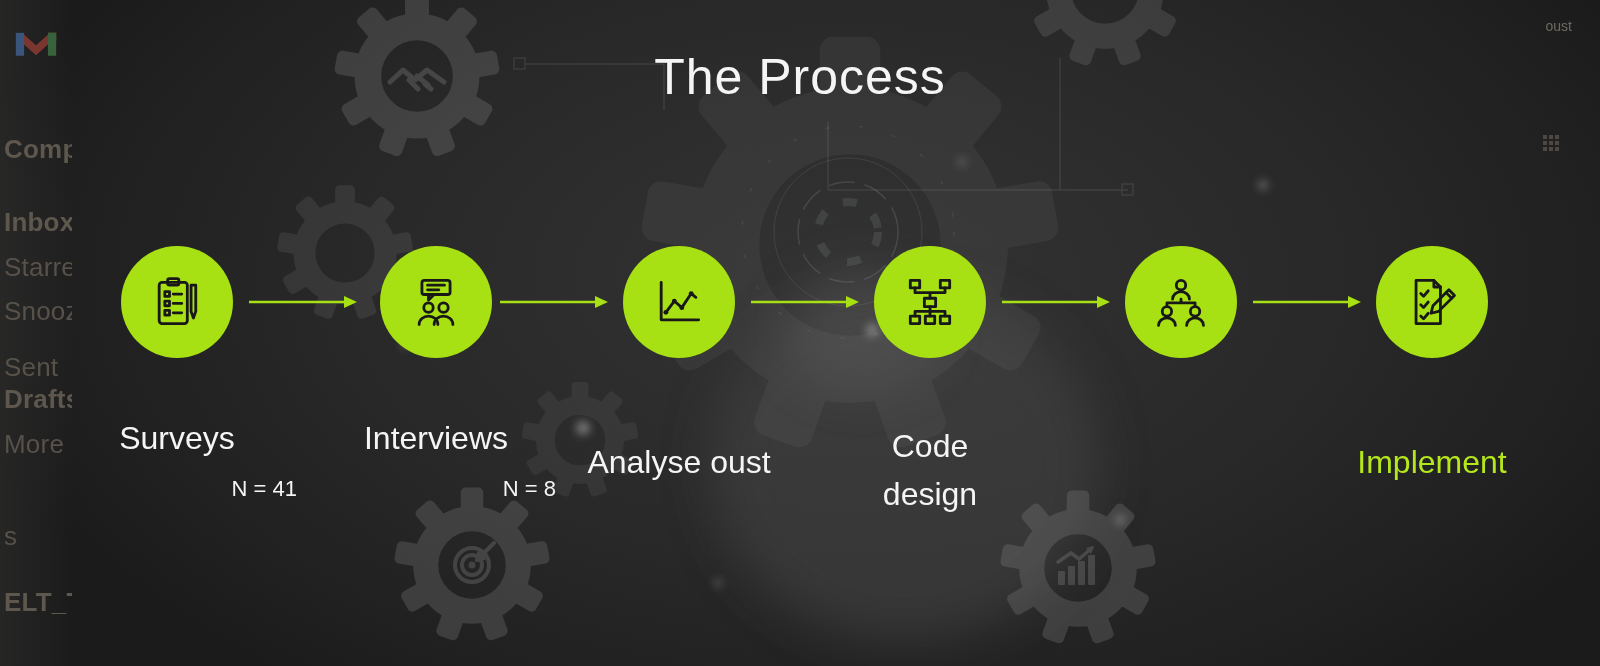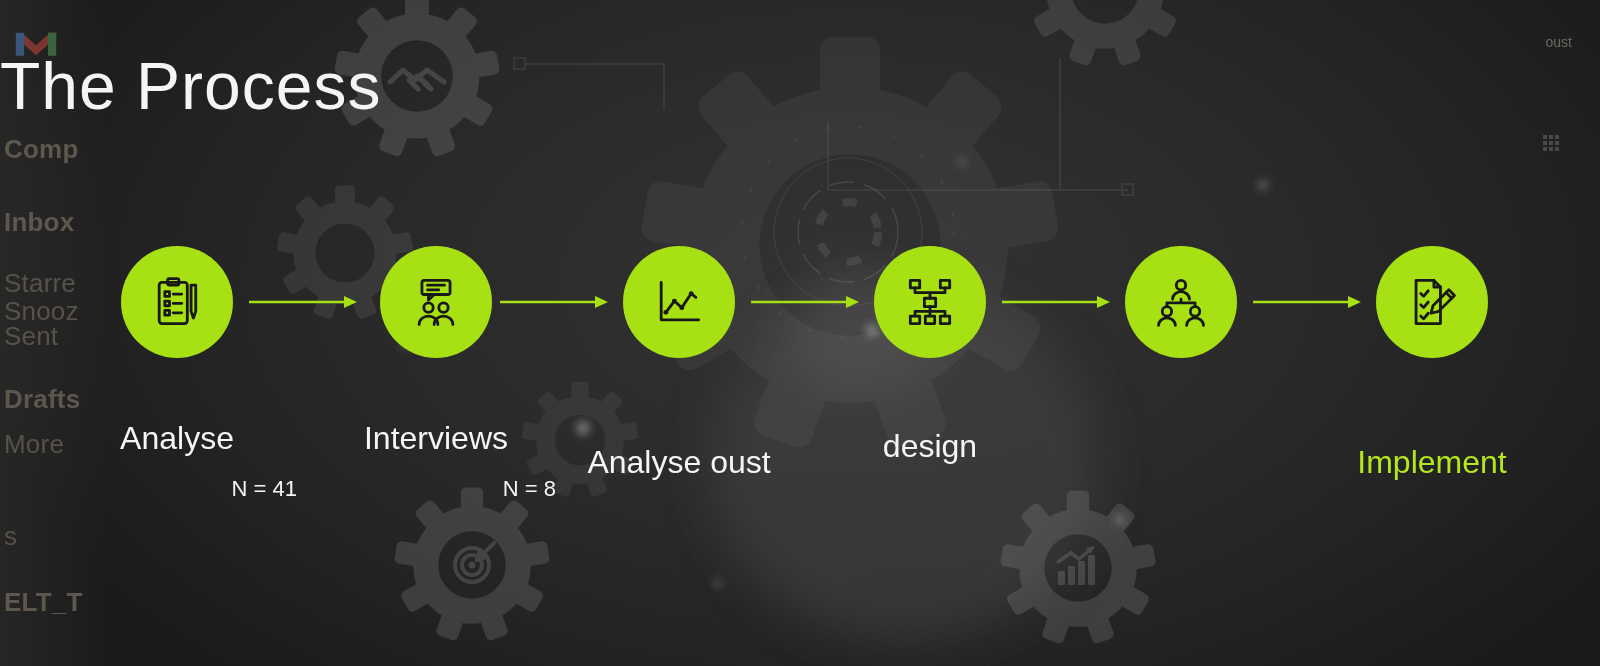--- a/index.html
+++ b/index.html
@@ -9,46 +9,45 @@
     background:
       radial-gradient(ellipse 900px 520px at 53% 42%, #333333 0%, #2a2a2a 48%, #232323 75%, #1b1b1b 100%);
     color:var(--text,#f5f5f5);
   }
   .bg-art{position:absolute;left:0;top:0;pointer-events:none;}
 
   
   .gmail-side{
     position:absolute;left:0;top:0;width:72px;height:100%;overflow:hidden;
     background:linear-gradient(to right, rgba(246,240,228,0.05), rgba(246,240,228,0.0));
-    padding-left:37px;
   }
   .gmail-item{
     position:absolute;left:4px;white-space:nowrap;
     font-size:26px;color:var(--gmail-text,#57514a);letter-spacing:.2px;
   }
   .gmail-item.bold{font-weight:700;color:#5e574e;}
   .gmail-item:nth-child(2){top:134px;}
   .gmail-item:nth-child(3){top:207px;}
-  .gmail-item:nth-child(4){top:268px;}
+  .gmail-item:nth-child(4){top:252px;}
   .gmail-item:nth-child(5){top:296px;}
-  .gmail-item:nth-child(6){top:321px;}
+  .gmail-item:nth-child(6){top:352px;}
   .gmail-item:nth-child(7){top:384px;}
   .gmail-item:nth-child(8){top:429px;}
   .gmail-item:nth-child(9){top:521px;}
   .gmail-item:nth-child(10){top:587px;}
   .gmail-logo{position:absolute;left:14px;top:24px;opacity:.55;}
   .gmail-topright{
-    position:absolute;top:34px;right:28px;font-size:14px;color:#6e6962;
+    position:absolute;top:18px;right:28px;font-size:14px;color:#6e6962;
   }
   .apps-grid{position:absolute;top:134px;right:40px;opacity:.75;}
 
   
   .title{
     position:absolute;top:48px;left:0;width:100%;margin:0;
-    text-align:left;font-size:66px;font-weight:400;letter-spacing:1px;
+    text-align:center;font-size:50px;font-weight:400;letter-spacing:1px;
     color:var(--text,#f5f5f5);
   }
   .step{position:absolute;top:246px;width:240px;text-align:center;}
   .bubble{
     width:112px;height:112px;border-radius:50%;margin:0 auto;
     background:var(--accent,#a7e013);
     display:flex;align-items:center;justify-content:center;
   }
   .icon{width:60px;height:60px;}
   .icon .st{stroke:var(--icon-ink,#181818);fill:none;stroke-width:3;stroke-linecap:round;stroke-linejoin:round;}
@@ -199,21 +198,21 @@
         <rect class="st" x="19" y="21" width="5" height="5"></rect>
           <line class="st" x1="28" y1="23.5" x2="37" y2="23.5"></line>
         <rect class="st" x="19" y="31" width="5" height="5"></rect>
           <line class="st" x1="28" y1="33.5" x2="37" y2="33.5"></line>
         <rect class="st" x="19" y="41" width="5" height="5"></rect>
           <line class="st" x1="28" y1="43.5" x2="37" y2="43.5"></line>
         <path class="st" d="M47,14 h5 v28 l-2.5,7 -2.5,-7 z"></path>
       </svg>
     </div>
     <div class="label">
-      <div>Analyse</div>
+      <div>Surveys</div>
       <div></div>
     </div>
     <div class="sub">N = 41</div>
   </div>
 
   <svg class="arrow" style="left:247px" viewBox="0 0 112 16">
     <line x1="2" y1="8" x2="97" y2="8"></line>
       <polygon points="97,2 110,8 97,14"></polygon>
   </svg>
 
@@ -272,20 +271,21 @@
         <rect class="st" x="43" y="9" width="10" height="8"></rect>
         <path class="st" d="M16,17 V22 M48,17 V22 M16,22 H48 M32,22 V28"></path>
         <rect class="st" x="26" y="28" width="12" height="9"></rect>
         <path class="st" d="M32,37 V42 M16,42 H48 M16,42 V47 M32,42 V47 M48,42 V47"></path>
         <rect class="st" x="11" y="47" width="10" height="8"></rect>
         <rect class="st" x="27" y="47" width="10" height="8"></rect>
         <rect class="st" x="43" y="47" width="10" height="8"></rect>
       </svg>
     </div>
     <div class="label">
+      <div>Code</div>
       <div>design</div>
     </div>
     <div class="sub"></div>
   </div>
 
   <svg class="arrow" style="left:1000px" viewBox="0 0 112 16">
     <line x1="2" y1="8" x2="97" y2="8"></line>
       <polygon points="97,2 110,8 97,14"></polygon>
   </svg>
 

